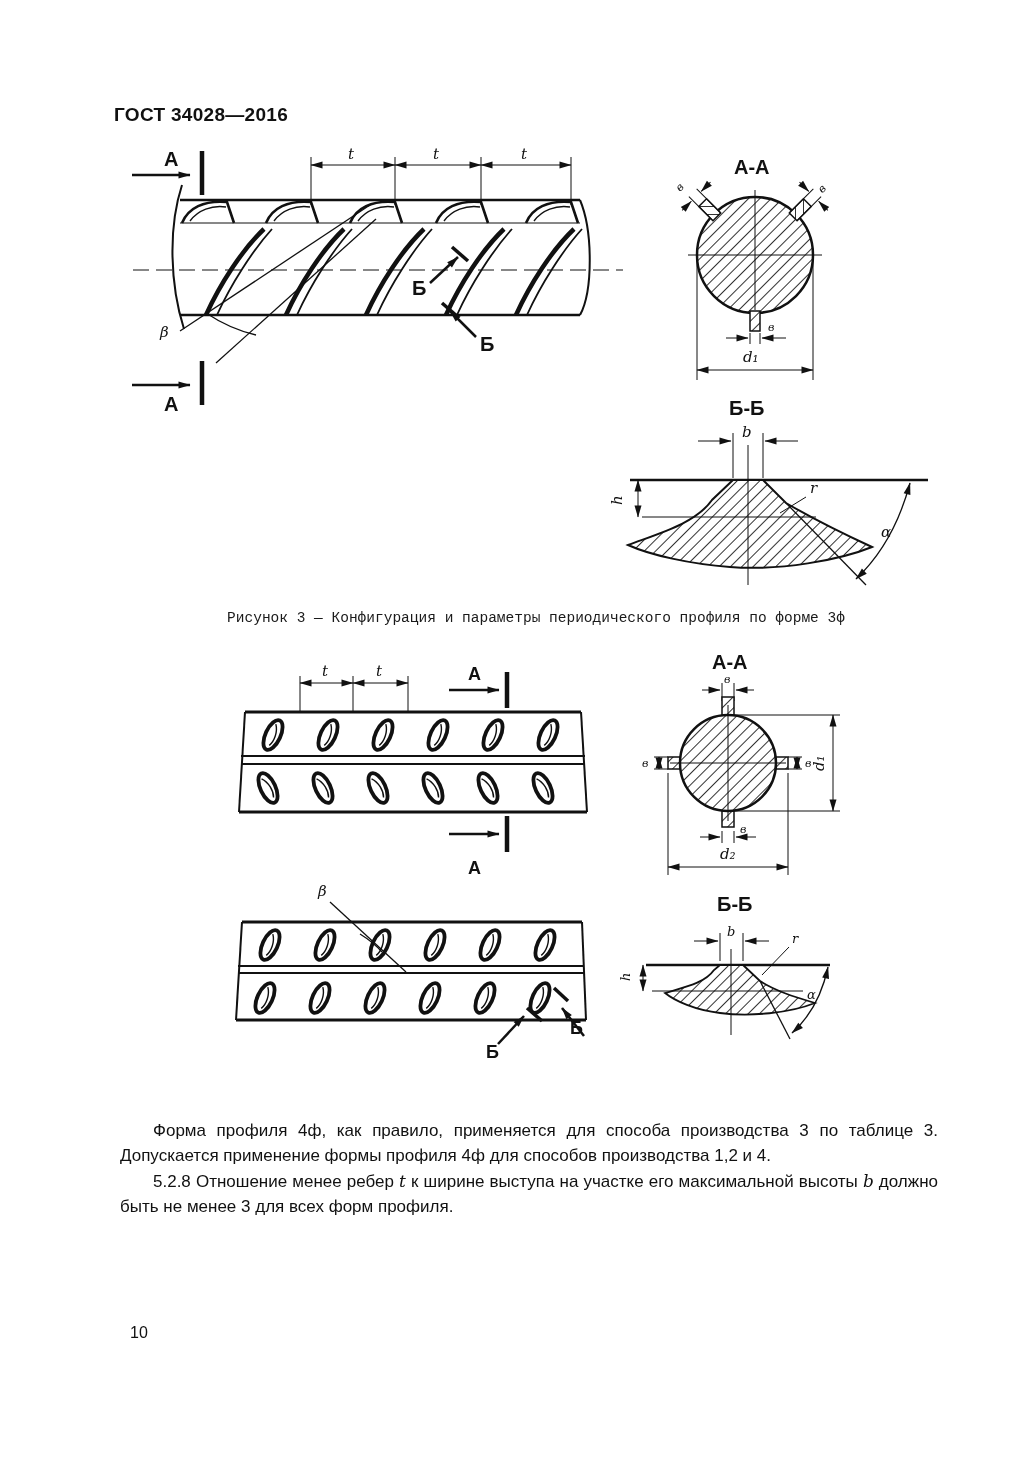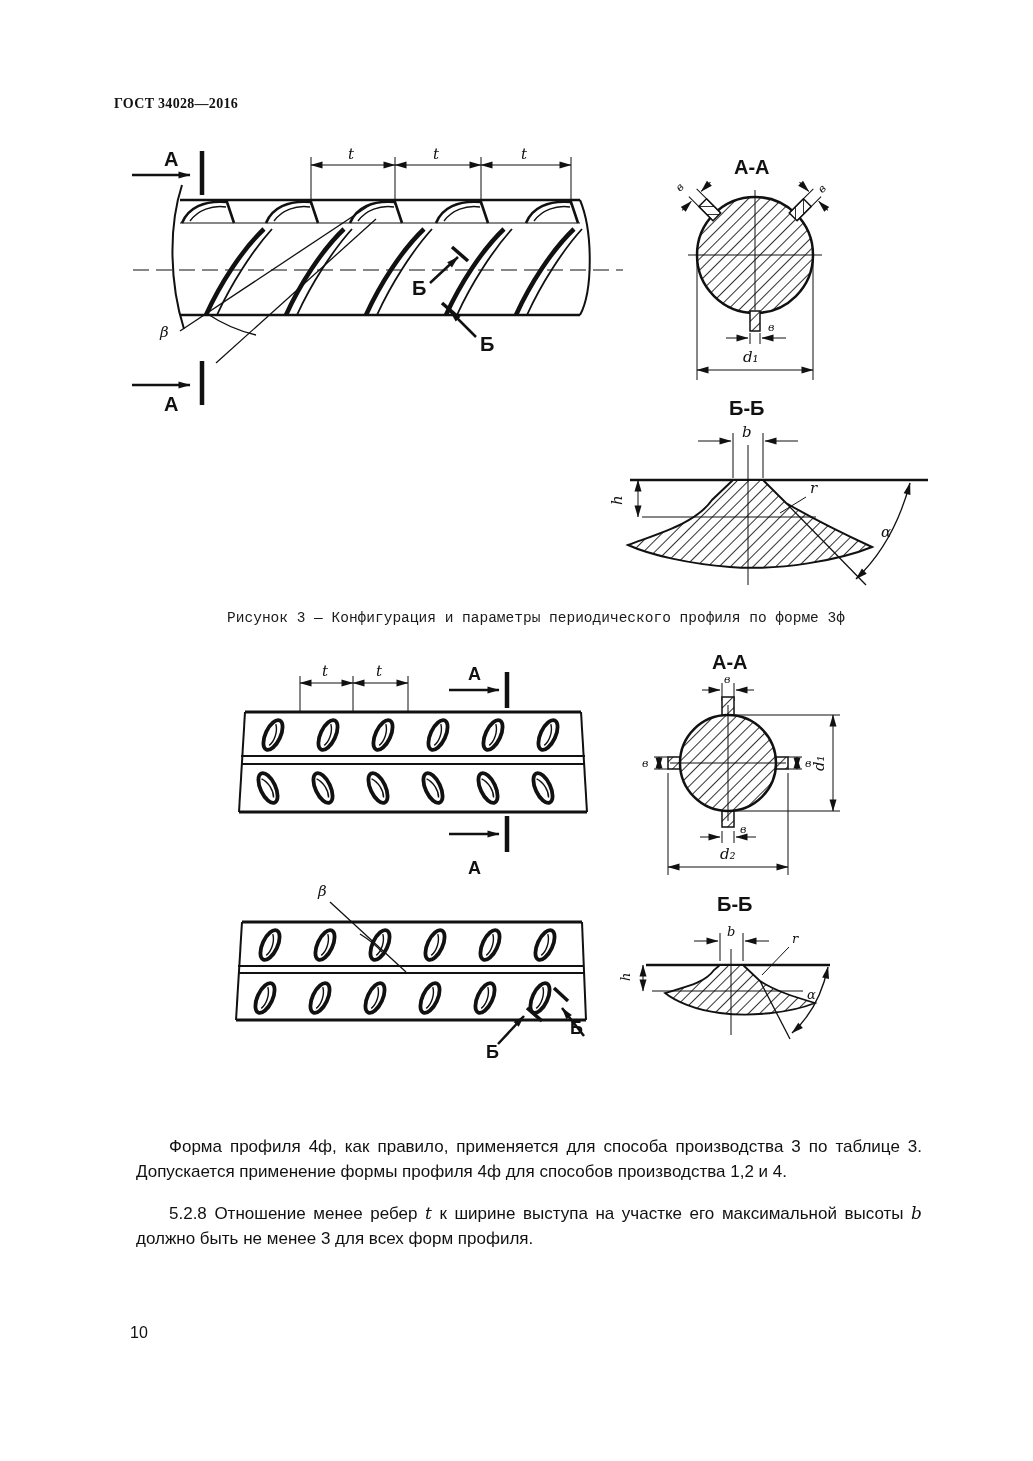--- a/index.html
+++ b/index.html
@@ -1,24 +1,24 @@
 <!DOCTYPE html>
 <html><head>
 <meta charset="utf-8">
 <style>
   html,body{margin:0;padding:0;background:#e8e8e8;}
   .page{position:relative;width:1033px;height:1461px;background:#ffffff;
         font-family:"Liberation Sans",sans-serif;color:#111;overflow:hidden;}
-  .hdr{position:absolute;left:114px;top:96px;font-size:14px;font-weight:bold;letter-spacing:.3px;font-family:Liberation Serif, serif;}
+  .hdr{position:absolute;left:114px;top:104px;font-size:19px;font-weight:bold;letter-spacing:.3px;}
   .caption{position:absolute;left:56px;width:960px;text-align:center;font-size:14.5px;color:#1a1a1a;font-family:Liberation Mono, monospace;}
   .cap3{top:610px}
   .cap4{top:1075px}
   .bodytext{position:absolute;left:120px;top:1118px;width:818px;font-size:17px;
             line-height:25.4px;text-align:justify;}
-  .bodytext p{margin:16px;text-indent:33px;}
+  .bodytext p{margin:0;text-indent:33px;}
   .var{font-family:"DejaVu Serif",serif;font-style:italic;}
   .pagenum{position:absolute;left:130px;top:1324px;font-size:16px;}
   svg{position:absolute;overflow:visible;}
   
   .thin{stroke:#111;stroke-width:1;fill:none}
   .t12{stroke:#111;stroke-width:1.3;fill:none}
   .med{stroke:#111;stroke-width:2;fill:none}
   .m25{stroke:#111;stroke-width:2.5;fill:none}
   .bold{stroke:#111;stroke-width:3;fill:none}
   .tick{stroke:#111;stroke-width:4.5;fill:none}

